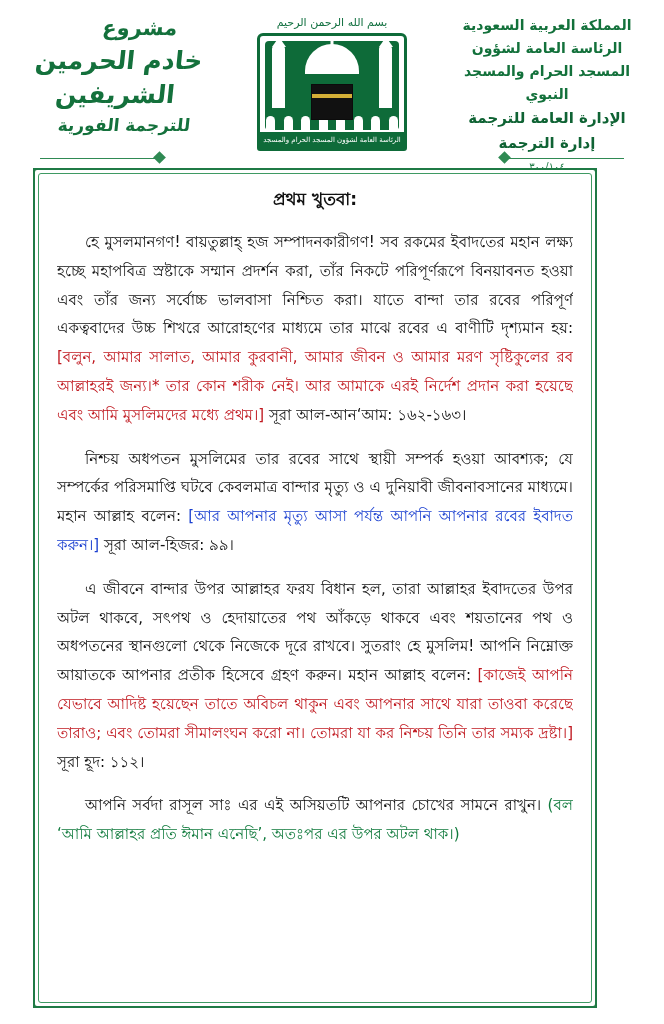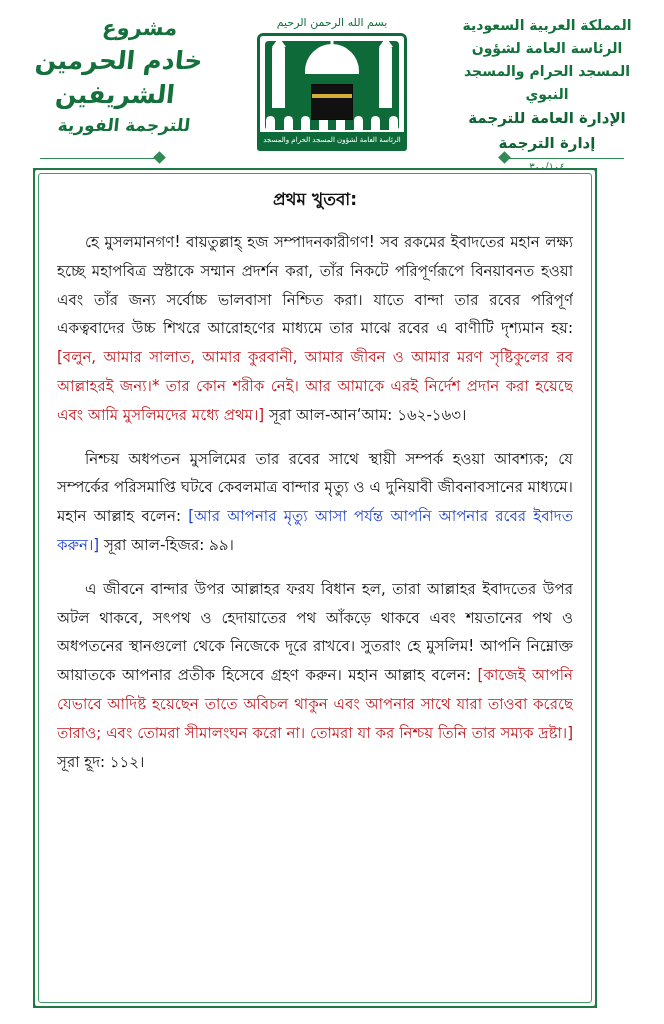--- a/index.html
+++ b/index.html
@@ -335,17 +335,18 @@
     <div class="corner tr"></div>
     <div class="corner bl"></div>
     <div class="corner br"></div>
 
     <div class="doc-body">
       <div class="doc-title">প্রথম খুতবা:</div>
       <div id="paragraphs">
           <p class="para"><span>হে মুসলমানগণ! বায়তুল্লাহ্ হজ সম্পাদনকারীগণ! সব রকমের ইবাদতের মহান লক্ষ্য হচ্ছে মহাপবিত্র স্রষ্টাকে সম্মান প্রদর্শন করা, তাঁর নিকটে পরিপূর্ণরূপে বিনয়াবনত হওয়া এবং তাঁর জন্য সর্বোচ্চ ভালবাসা নিশ্চিত করা। যাতে বান্দা তার রবের পরিপূর্ণ একত্ববাদের উচ্চ শিখরে আরোহণের মাধ্যমে তার মাঝে রবের এ বাণীটি দৃশ্যমান হয়: </span><span class="q-red">[বলুন, আমার সালাত, আমার কুরবানী, আমার জীবন ও আমার মরণ সৃষ্টিকুলের রব আল্লাহরই জন্য।* তার কোন শরীক নেই। আর আমাকে এরই নির্দেশ প্রদান করা হয়েছে এবং আমি মুসলিমদের মধ্যে প্রথম।]</span><span> সূরা আল-আন‘আম: ১৬২-১৬৩।</span></p>
           <p class="para"><span>নিশ্চয় অধপতন মুসলিমের তার রবের সাথে স্থায়ী সম্পর্ক হওয়া আবশ্যক; যে সম্পর্কের পরিসমাপ্তি ঘটবে কেবলমাত্র বান্দার মৃত্যু ও এ দুনিয়াবী জীবনাবসানের মাধ্যমে। মহান আল্লাহ বলেন: </span><span class="q-blue">[আর আপনার মৃত্যু আসা পর্যন্ত আপনি আপনার রবের ইবাদত করুন।]</span><span> সূরা আল-হিজর: ৯৯।</span></p>
           <p class="para"><span>এ জীবনে বান্দার উপর আল্লাহর ফরয বিধান হল, তারা আল্লাহর ইবাদতের উপর অটল থাকবে, সৎপথ ও হেদায়াতের পথ আঁকড়ে থাকবে এবং শয়তানের পথ ও অধপতনের স্থানগুলো থেকে নিজেকে দূরে রাখবে। সুতরাং হে মুসলিম! আপনি নিম্নোক্ত আয়াতকে আপনার প্রতীক হিসেবে গ্রহণ করুন। মহান আল্লাহ বলেন: </span><span class="q-red">[কাজেই আপনি যেভাবে আদিষ্ট হয়েছেন তাতে অবিচল থাকুন এবং আপনার সাথে যারা তাওবা করেছে তারাও; এবং তোমরা সীমালংঘন করো না। তোমরা যা কর নিশ্চয় তিনি তার সম্যক দ্রষ্টা।]</span><span> সূরা হূদ: ১১২।</span></p>
+          <p class="para"><span>আপনি সর্বদা রাসূল সাঃ এর এই অসিয়তটি আপনার চোখের সামনে রাখুন। </span><span class="q-green">(বল ‘আমি আল্লাহর প্রতি ঈমান এনেছি’, অতঃপর এর উপর অটল থাক।)</span></p>
         </div>
     </div>
   </div>
 
 </div>
 
 </body></html>

